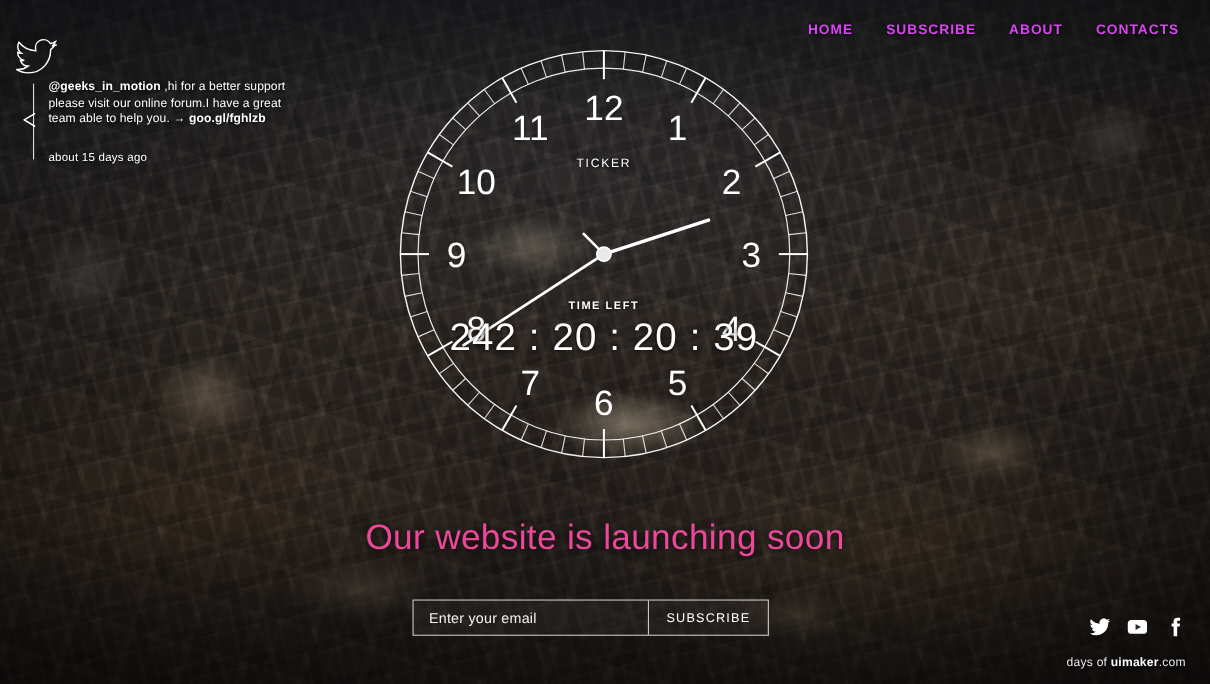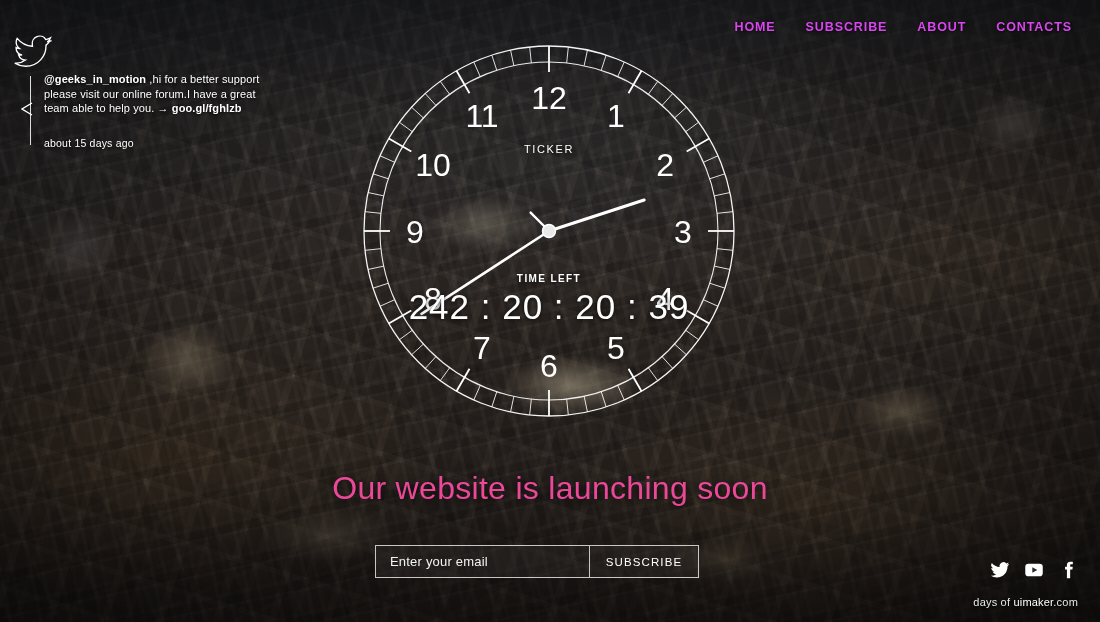--- a/index.html
+++ b/index.html
@@ -174,21 +174,21 @@
 
   
   .social{
     position:absolute; right:22px; bottom:42px; display:flex; gap:14px; align-items:center; z-index:40;
   }
   .social a{ display:block; width:20px; height:20px; }
   .credit{
     position:absolute; right:22px; bottom:14px; color:#e8e8e8; font-size:11px; z-index:40;
     letter-spacing:.2px; text-shadow:0 1px 3px rgba(0,0,0,.8);
   }
-  .credit b{ font-weight:400; color:#fff; }
+  .credit b{ font-weight:700; color:#fff; }
 </style>
 </head>
 <body>
 
 <div class="page">
 
   <div class="bg">
     <div class="bg-base"></div>
     <div class="bg-blocks-a"></div>
     <div class="bg-blocks-b"></div>

